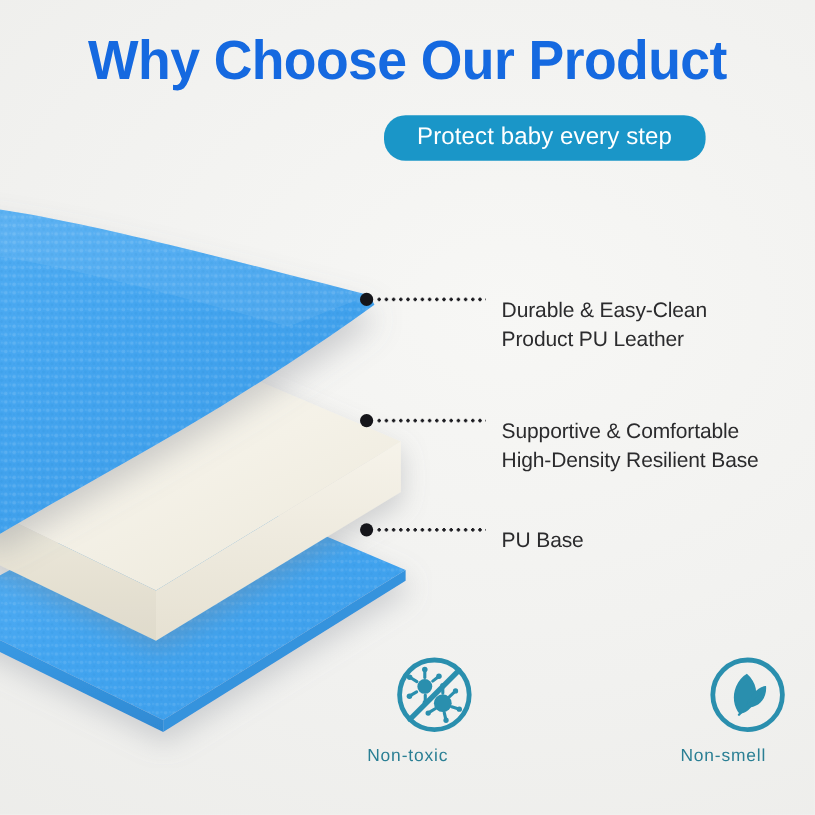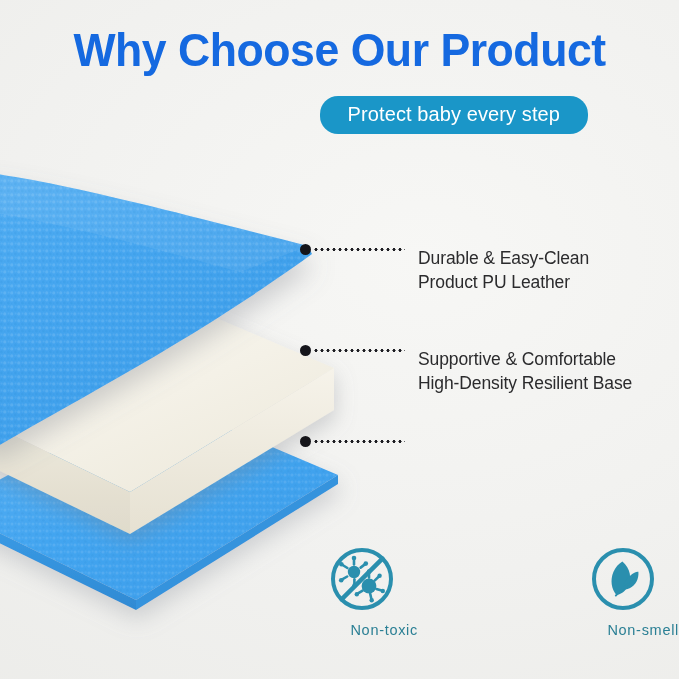--- a/index.html
+++ b/index.html
@@ -115,21 +115,21 @@
   .features {
     position: absolute;
     left: 306px;
     top: 545px;
     width: 373px;
     display: flex;
     justify-content: space-between;
   }
   .feature {
     width: 112px;
-    text-align: right;
+    text-align: left;
   }
   .feature .fi {
     width: 68px;
     height: 68px;
     margin: 0 auto;
     display: block;
   }
   .feature .flabel {
     margin-top: 9px;
     font-size: 14.5px;
@@ -271,20 +271,21 @@
     <span class="ctext">
       <span class="l1">Supportive &amp; Comfortable</span>
       <span class="l2">High-Density Resilient Base</span>
     </span>
   </div>
 
   <div class="callout two-line" style="left:300px; top:436px;">
     <span class="dot"></span>
     <span class="leader"></span>
     <span class="ctext">
+      <span class="l2">PU Base</span>
     </span>
   </div>
 
   <div class="features">
 
     <div class="feature">
       <svg class="fi" viewBox="0 0 68 68" xmlns="http://www.w3.org/2000/svg">
         <circle cx="34" cy="34" r="29" fill="none" stroke="#2a8fae" stroke-width="4"></circle>
         <g fill="#2a8fae">
 

